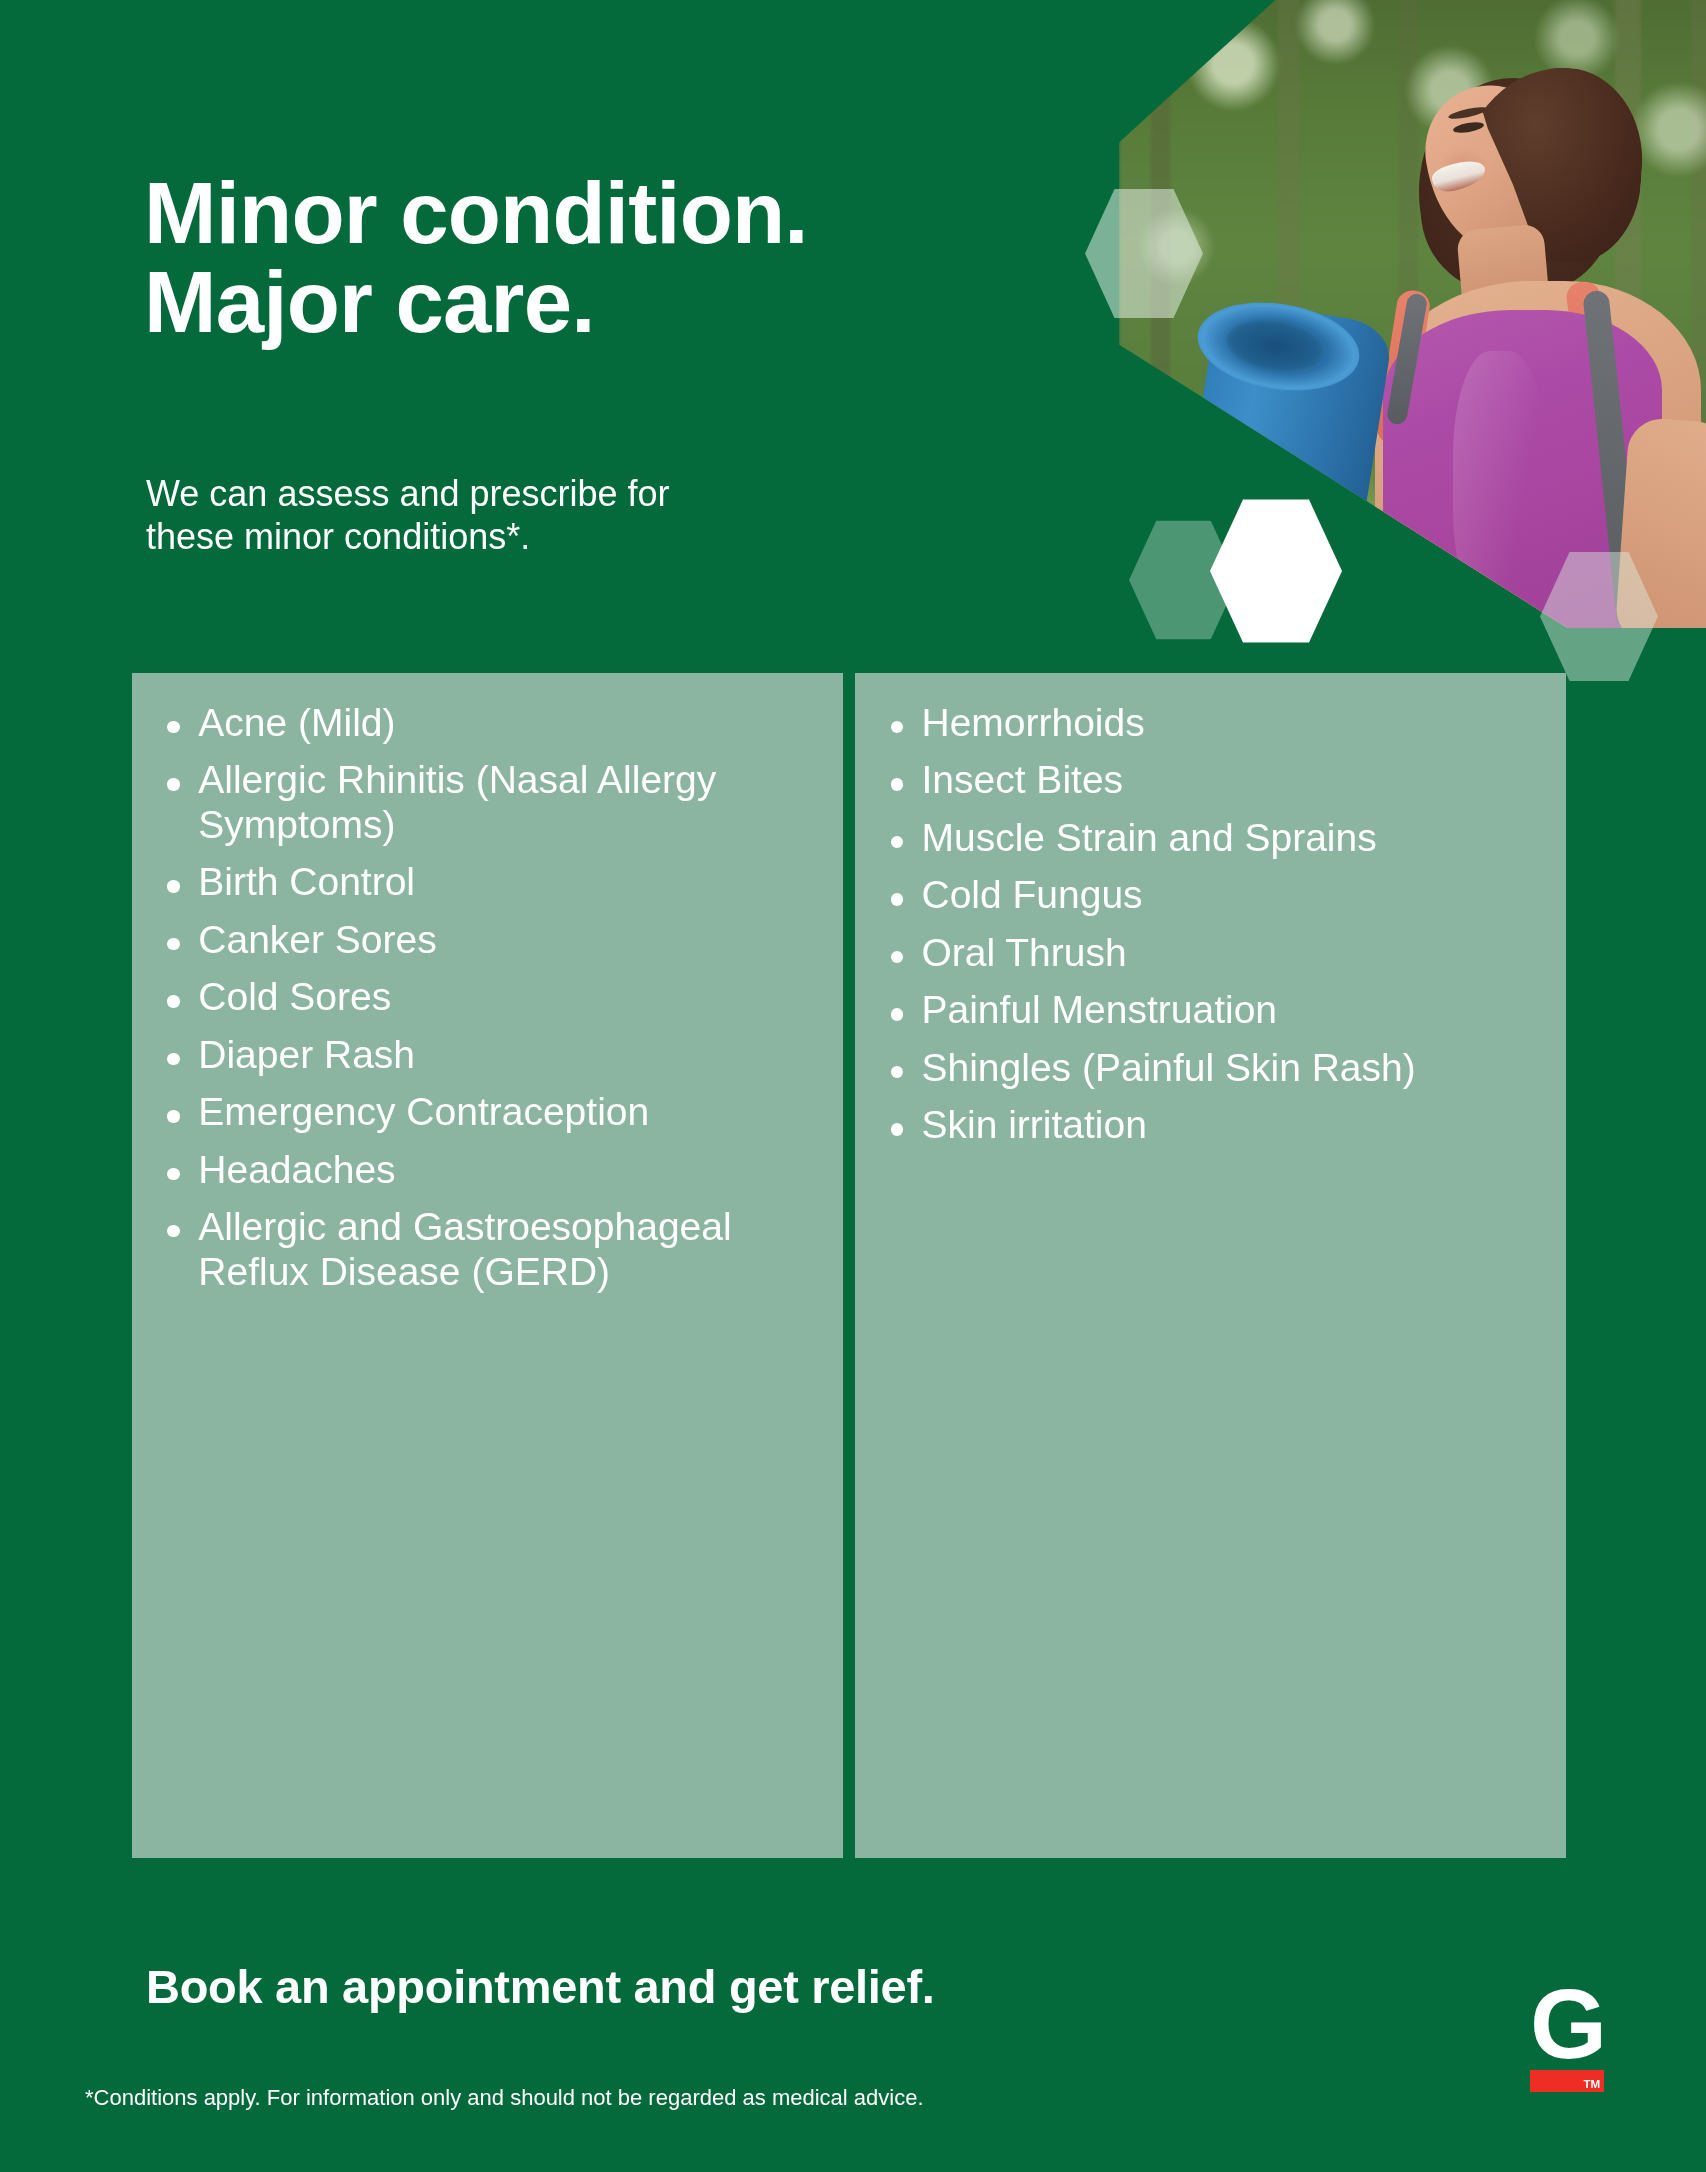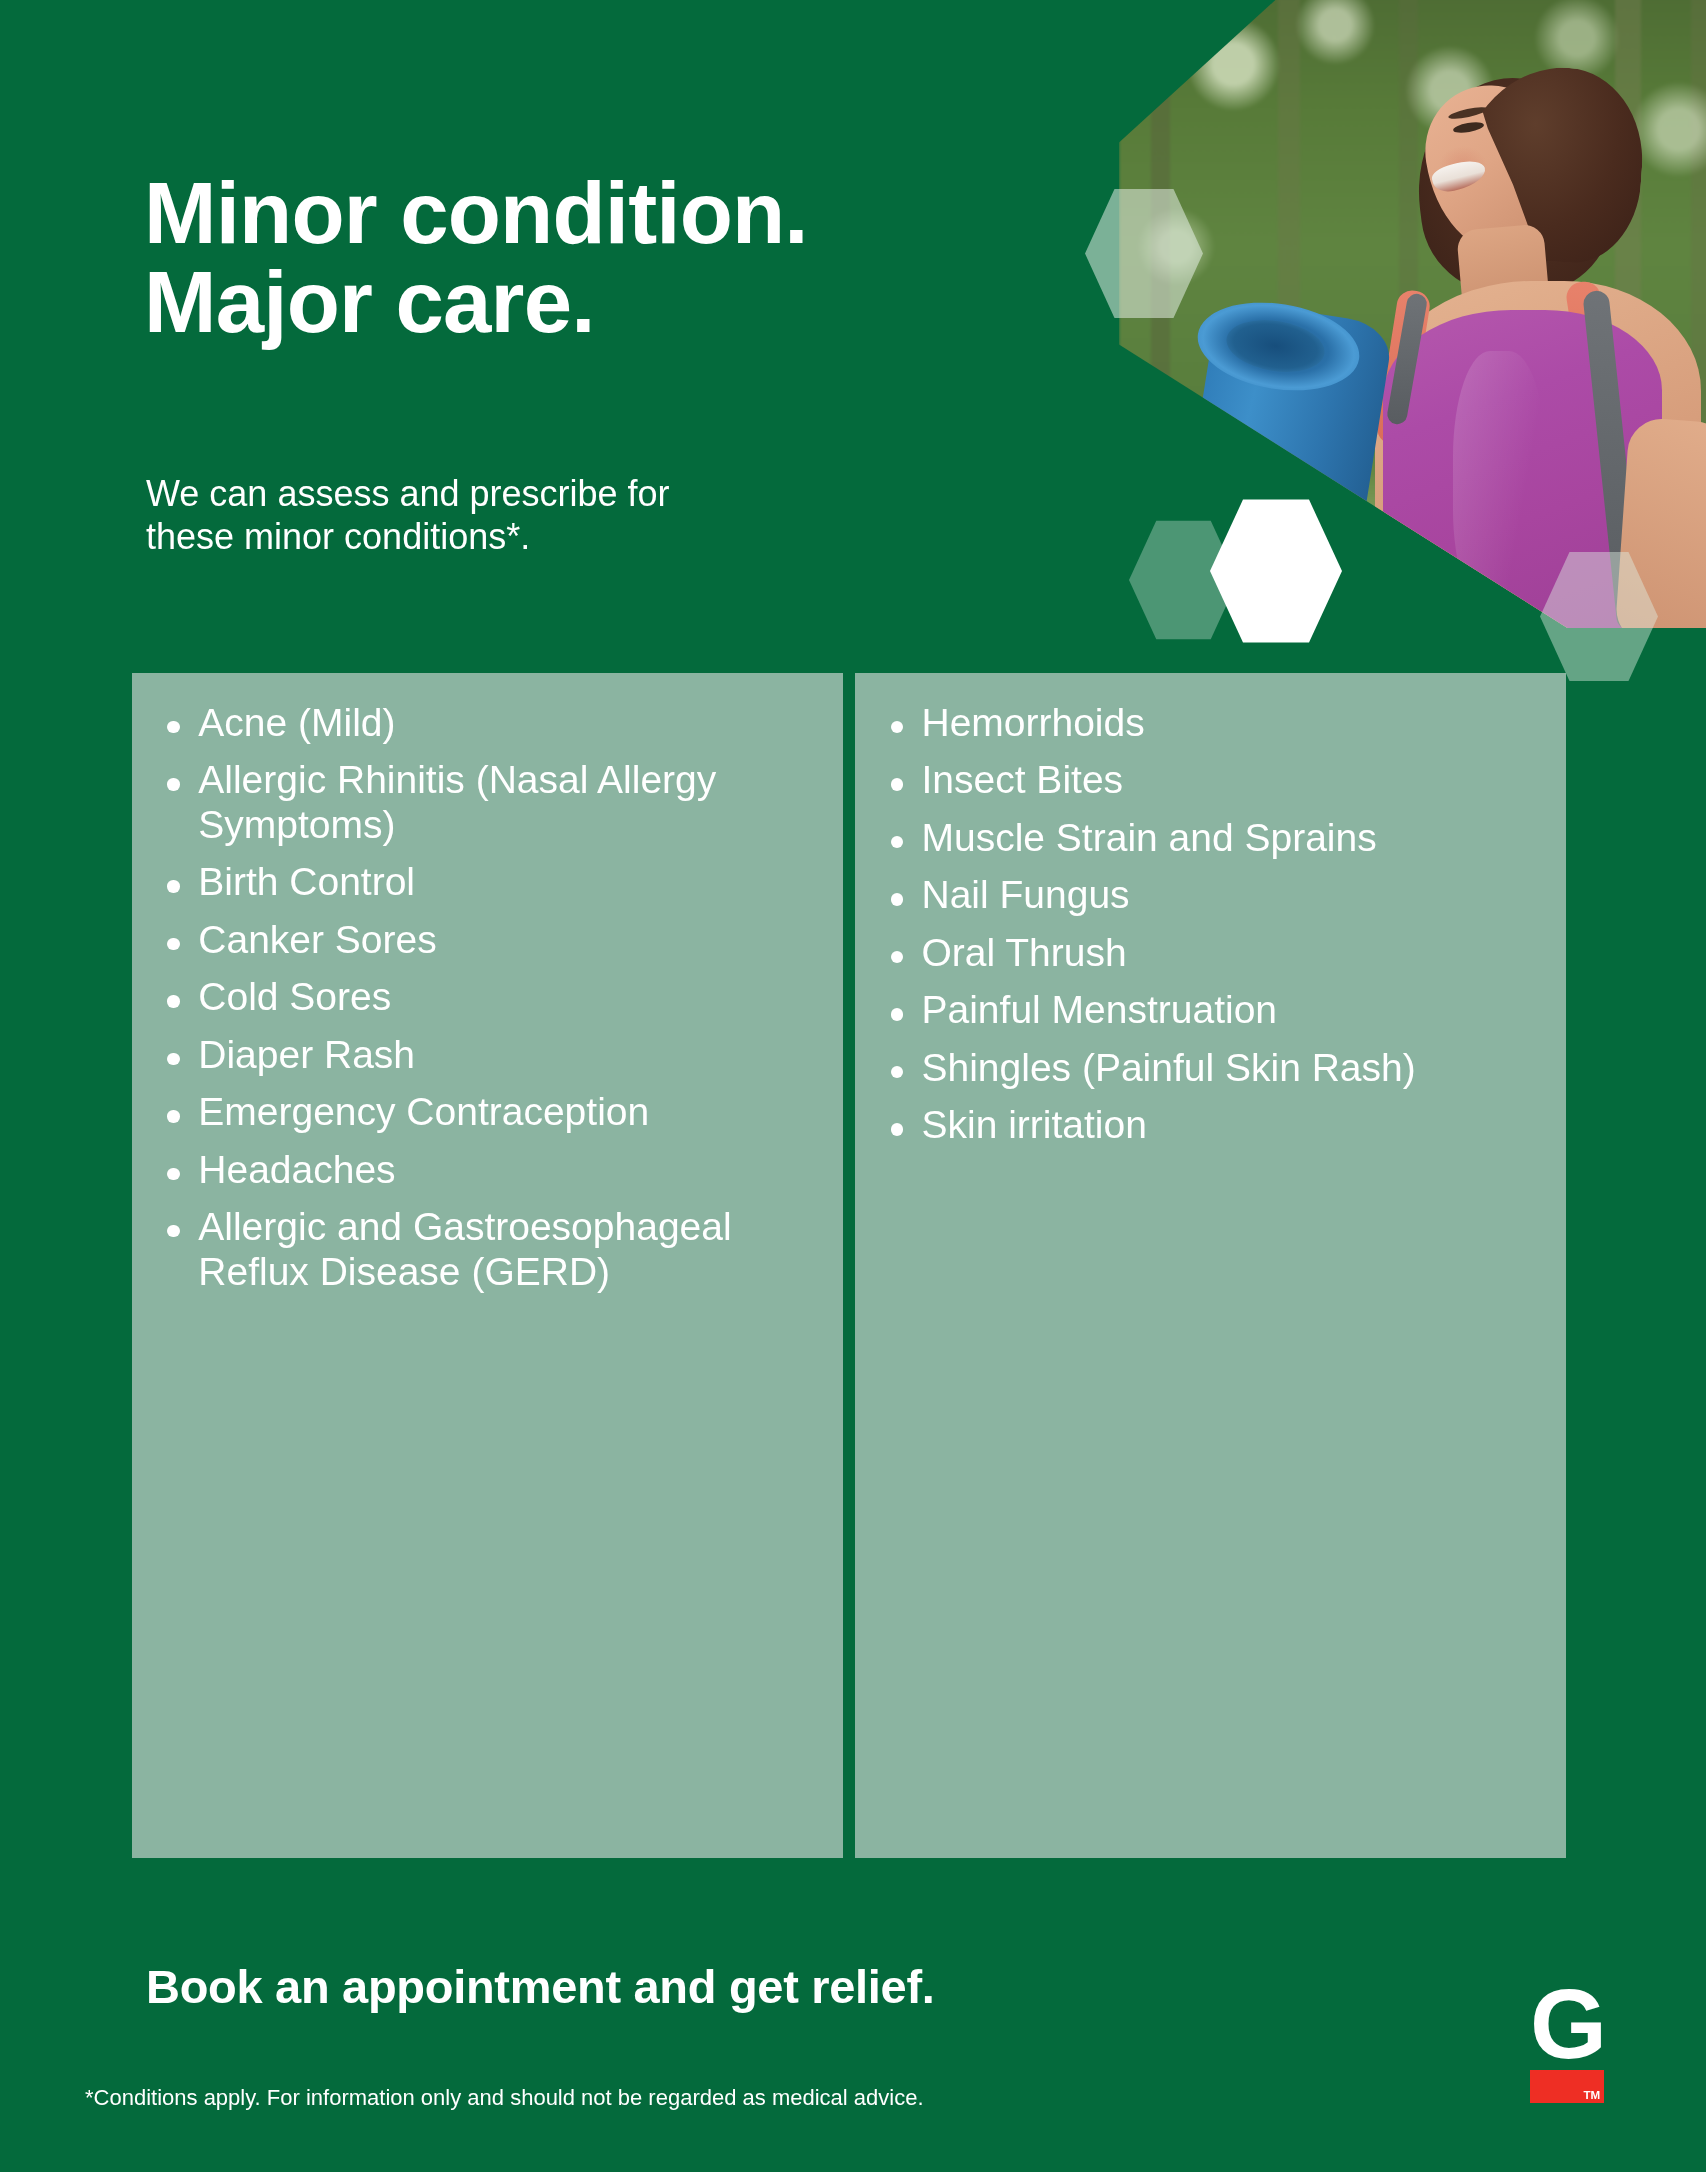--- a/index.html
+++ b/index.html
@@ -306,21 +306,21 @@
     font-weight: 700;
     line-height: 82px;
     letter-spacing: -2.3px;
     display: block;
     padding-left: 3.1px;
   }
   .logo-bar {
     margin-top: 4.7px;
     margin-left: 3.1px;
     width: 74px;
-    height: 33px;
+    height: 22px;
     background: #ee2e24;
     position: relative;
   }
   .logo-tm {
     position: absolute;
     right: 3.9px;
     bottom: 2.3px;
     color: #ffffff;
     font-size: 11.6px;
     font-weight: 700;
@@ -426,21 +426,21 @@
       <li>
         <span class="bullet"></span>
         <span class="li-text">Insect Bites</span>
       </li>
       <li>
         <span class="bullet"></span>
         <span class="li-text">Muscle Strain and Sprains</span>
       </li>
       <li>
         <span class="bullet"></span>
-        <span class="li-text">Nail Fungus</span>
+        <span class="li-text">Cold Fungus</span>
       </li>
       <li>
         <span class="bullet"></span>
         <span class="li-text">Oral Thrush</span>
       </li>
       <li>
         <span class="bullet"></span>
         <span class="li-text">Painful Menstruation</span>
       </li>
       <li>

